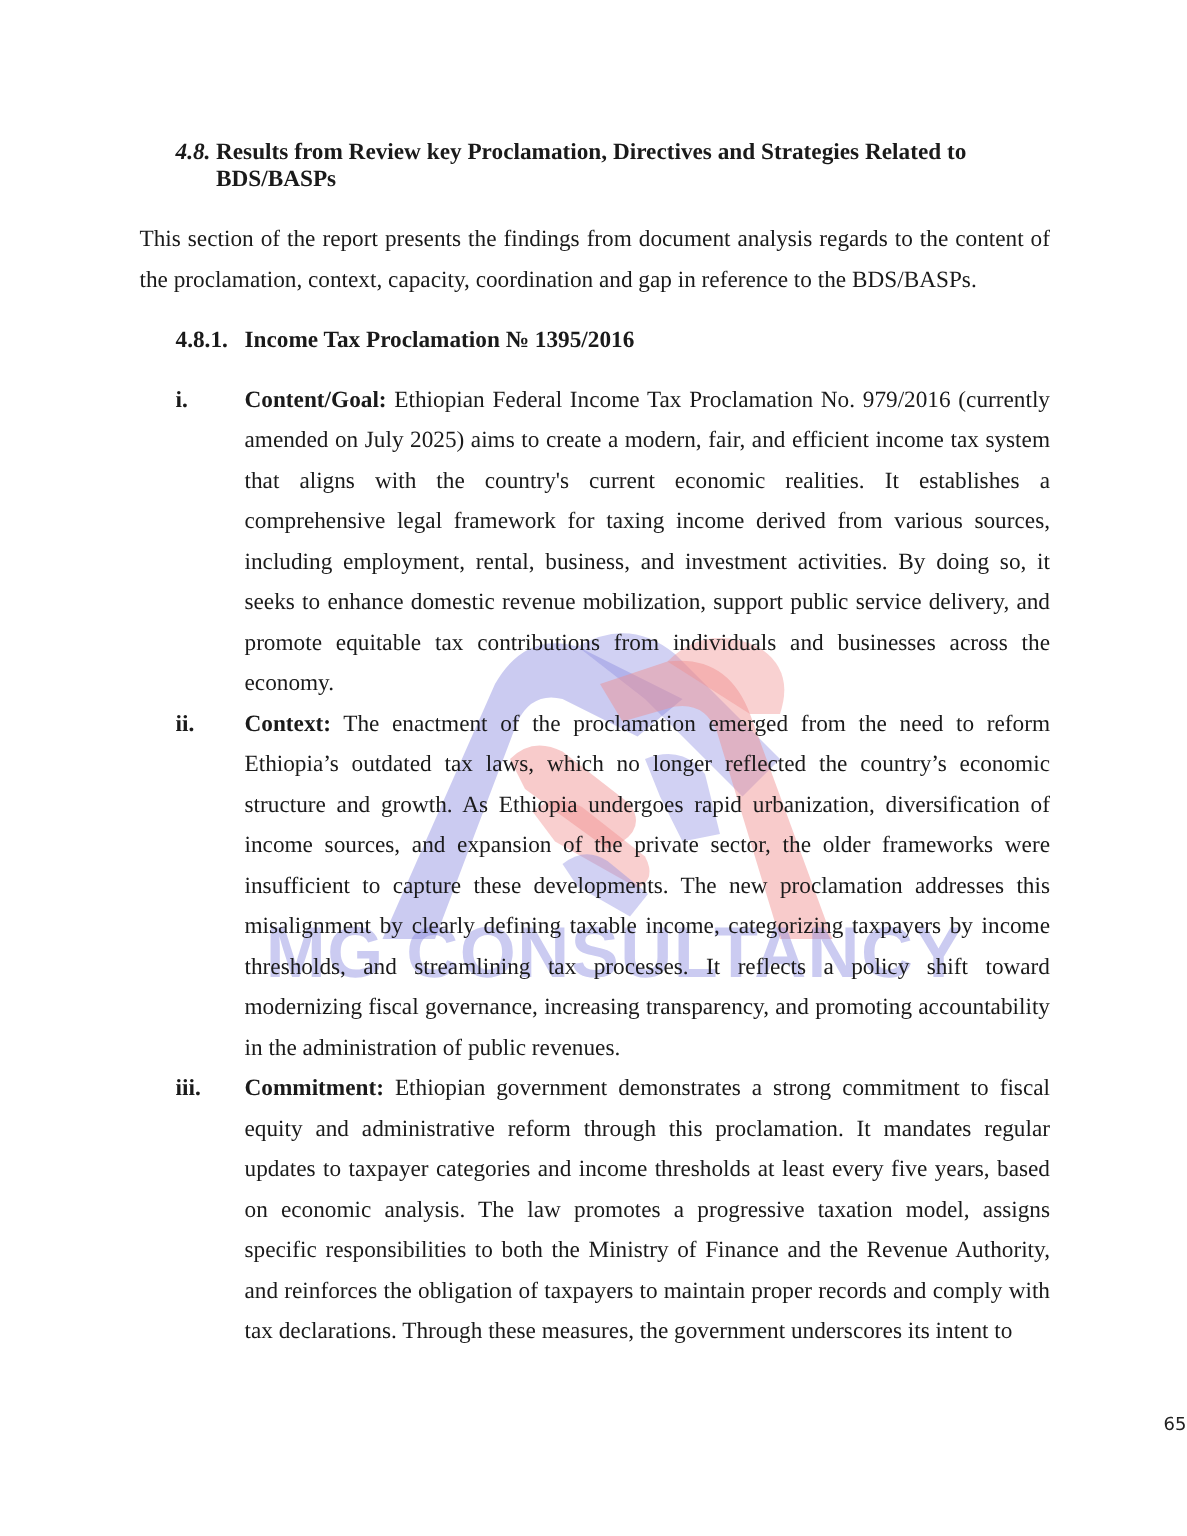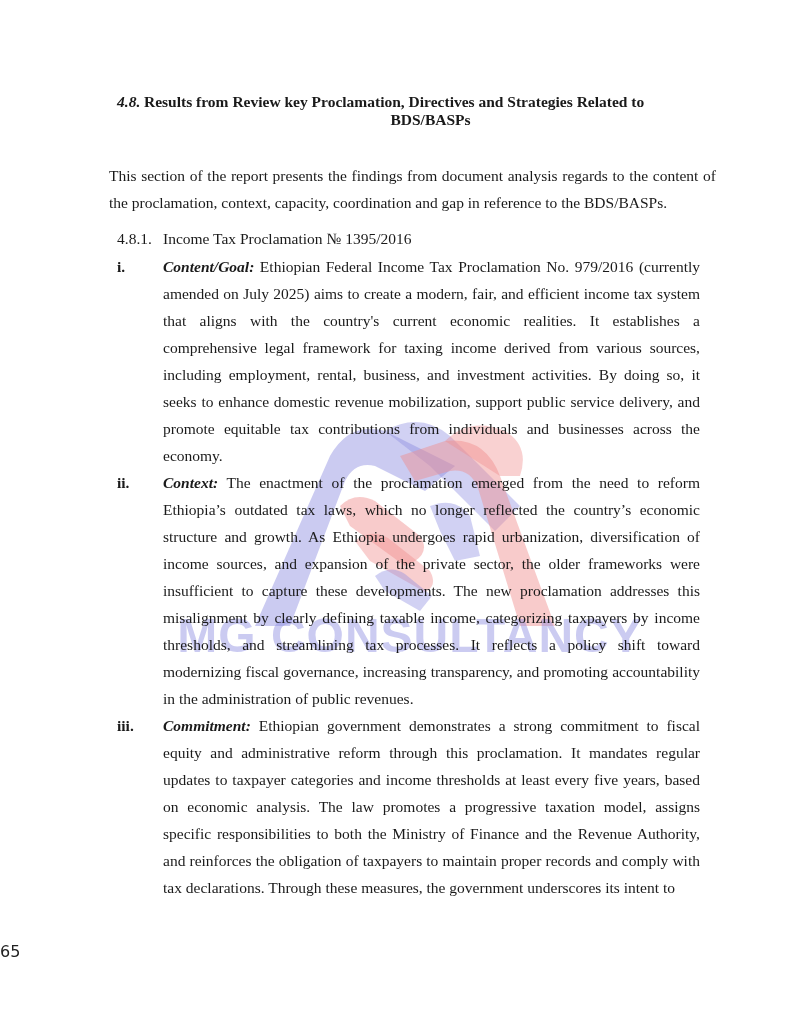--- a/index.html
+++ b/index.html
@@ -9,34 +9,34 @@
 
     .watermark { position: absolute; left: 0; top: 0; width: 791px; height: 908px; pointer-events: none; z-index: 0; margin-top: 36px; }
     .wm-text { position: absolute; left: 150px; top: 572px; width: 520px; text-align: center;
                font-family: "Liberation Sans", sans-serif; font-weight: bold; font-size: 48px;
                letter-spacing: 1px; color: rgba(140,140,225,0.45); white-space: nowrap; }
 
     .content { position: relative; z-index: 1; }
 
     .h2 { position: absolute; left: 117px; top: 93px; width: 600px; font-weight: bold; font-size: 15.5px; line-height: 18px; }
     .h2 .num { display: inline-block; width: 27px; font-style: italic; }
-    .h2 .cont { display: block; padding-left: 27px; text-align: center; }
+    .h2 .cont { display: block; padding-left: 27px; }
 
     .intro { position: absolute; left: 93px; top: 146px; width: 607px; font-size: 15.5px; line-height: 27px; text-align: justify; }
 
-    .h3 { position: absolute; left: 117px; top: 217px; width: 600px; font-weight: normal; font-size: 15.5px; line-height: 20px; margin-top: 12px; }
+    .h3 { position: absolute; left: 117px; top: 217px; width: 600px; font-weight: bold; font-size: 15.5px; line-height: 20px; }
     .h3 .num { display: inline-block; width: 46px; }
 
     .list { position: absolute; left: 117px; top: 253px; width: 583px; }
     .item { position: relative; padding-left: 46px; font-size: 15.5px; line-height: 27px; text-align: justify; }
     .item .roman { position: absolute; left: 0; top: 0; font-weight: bold; }
-    .item .label { font-weight: bold; font-style: italic; }
+    .item .label { font-weight: bold; }
 
-    .page-num { position: absolute; left: 0; top: 942px; width: 791px; text-align: left;
-                font-family: "DejaVu Sans", sans-serif; font-size: 16px; color: #222; }
+    .page-num { position: absolute; left: 0; top: 942px; width: 791px; text-align: right;
+                font-family: "DejaVu Sans", sans-serif; font-size: 12px; color: #222; }
   </style>
 </head>
 <body>
 
 <div class="page">
 
   <div class="watermark">
     <svg width="791" height="1024" viewBox="0 0 791 1024">
 
       <path d="M255 590 L330 420 Q350 385 385 395 L455 430 L425 455 L375 430 Q355 425 345 445 L290 590 Z" fill="rgba(140,140,225,0.45)"></path>
@@ -52,21 +52,21 @@
     </svg>
     <div class="wm-text">MG CONSULTANCY</div>
   </div>
 
   <div class="content">
     <div class="h2">
       <span class="num">4.8.</span><span>Results from Review key Proclamation, Directives and Strategies Related to</span>
       <span class="cont">BDS/BASPs</span>
     </div>
 
-    <p class="intro" style="margin:16px;">This section of the report presents the findings from document analysis regards to the content of the proclamation, context, capacity, coordination and gap in reference to the BDS/BASPs.</p>
+    <p class="intro" style="margin:0;">This section of the report presents the findings from document analysis regards to the content of the proclamation, context, capacity, coordination and gap in reference to the BDS/BASPs.</p>
 
     <div class="h3">
       <span class="num">4.8.1.</span><span>Income Tax Proclamation № 1395/2016</span>
     </div>
 
     <div class="list">
       <div class="item">
         <span class="roman">i.</span>
         <span class="label">Content/Goal:</span><span> Ethiopian Federal Income Tax Proclamation No. 979/2016 (currently amended on July 2025) aims to create a modern, fair, and efficient income tax system that aligns with the country's current economic realities. It establishes a comprehensive legal framework for taxing income derived from various sources, including employment, rental, business, and investment activities. By doing so, it seeks to enhance domestic revenue mobilization, support public service delivery, and promote equitable tax contributions from individuals and businesses across the economy.</span>
       </div>

